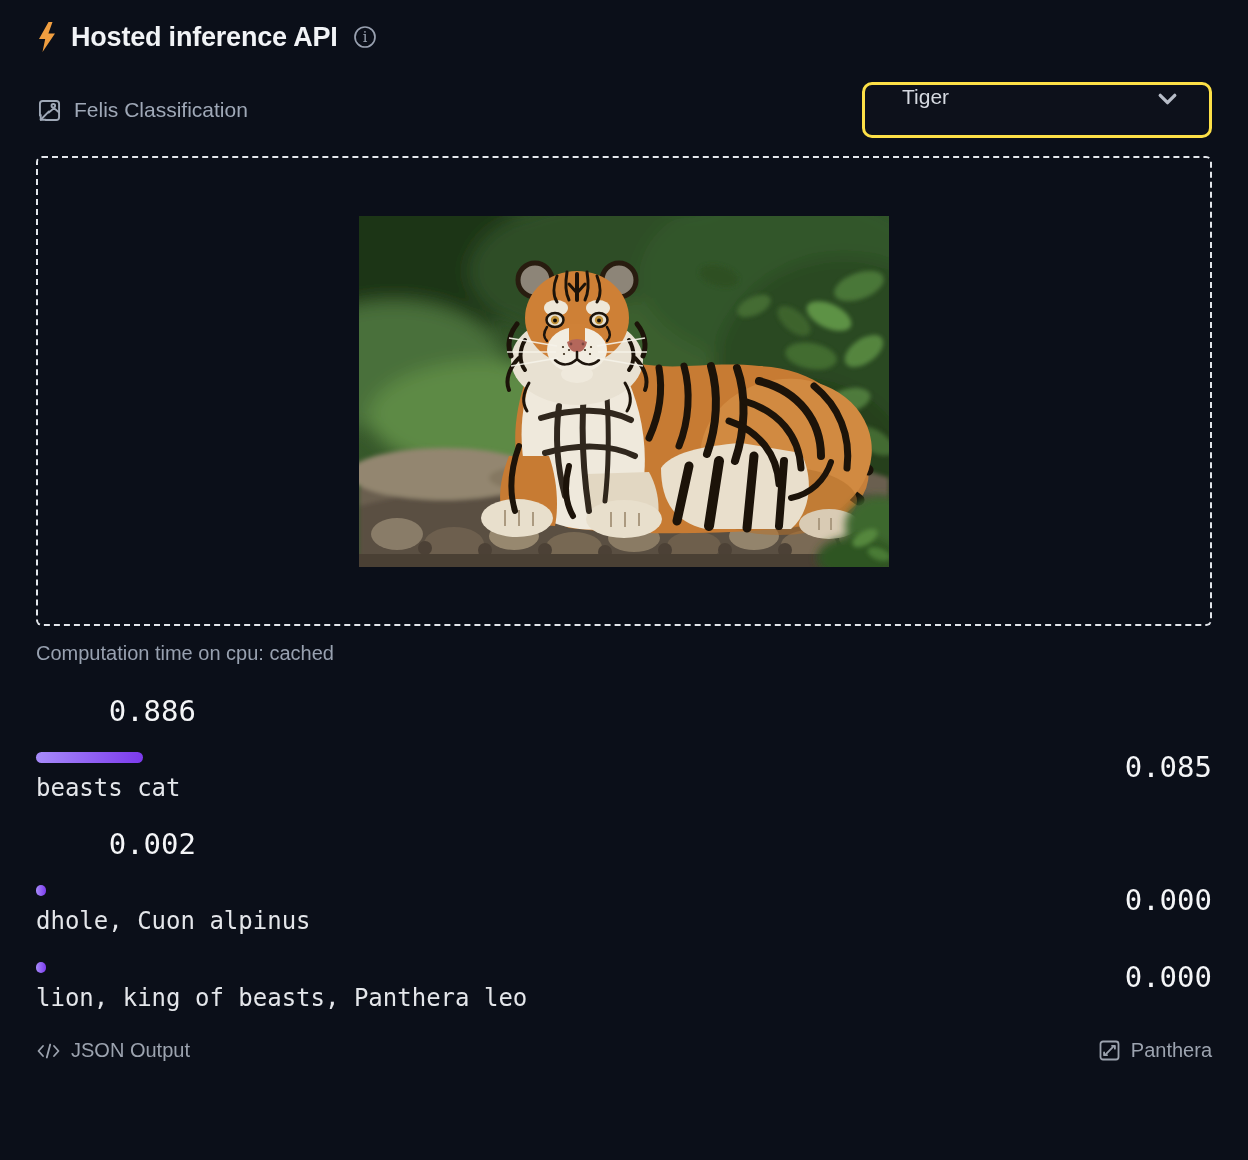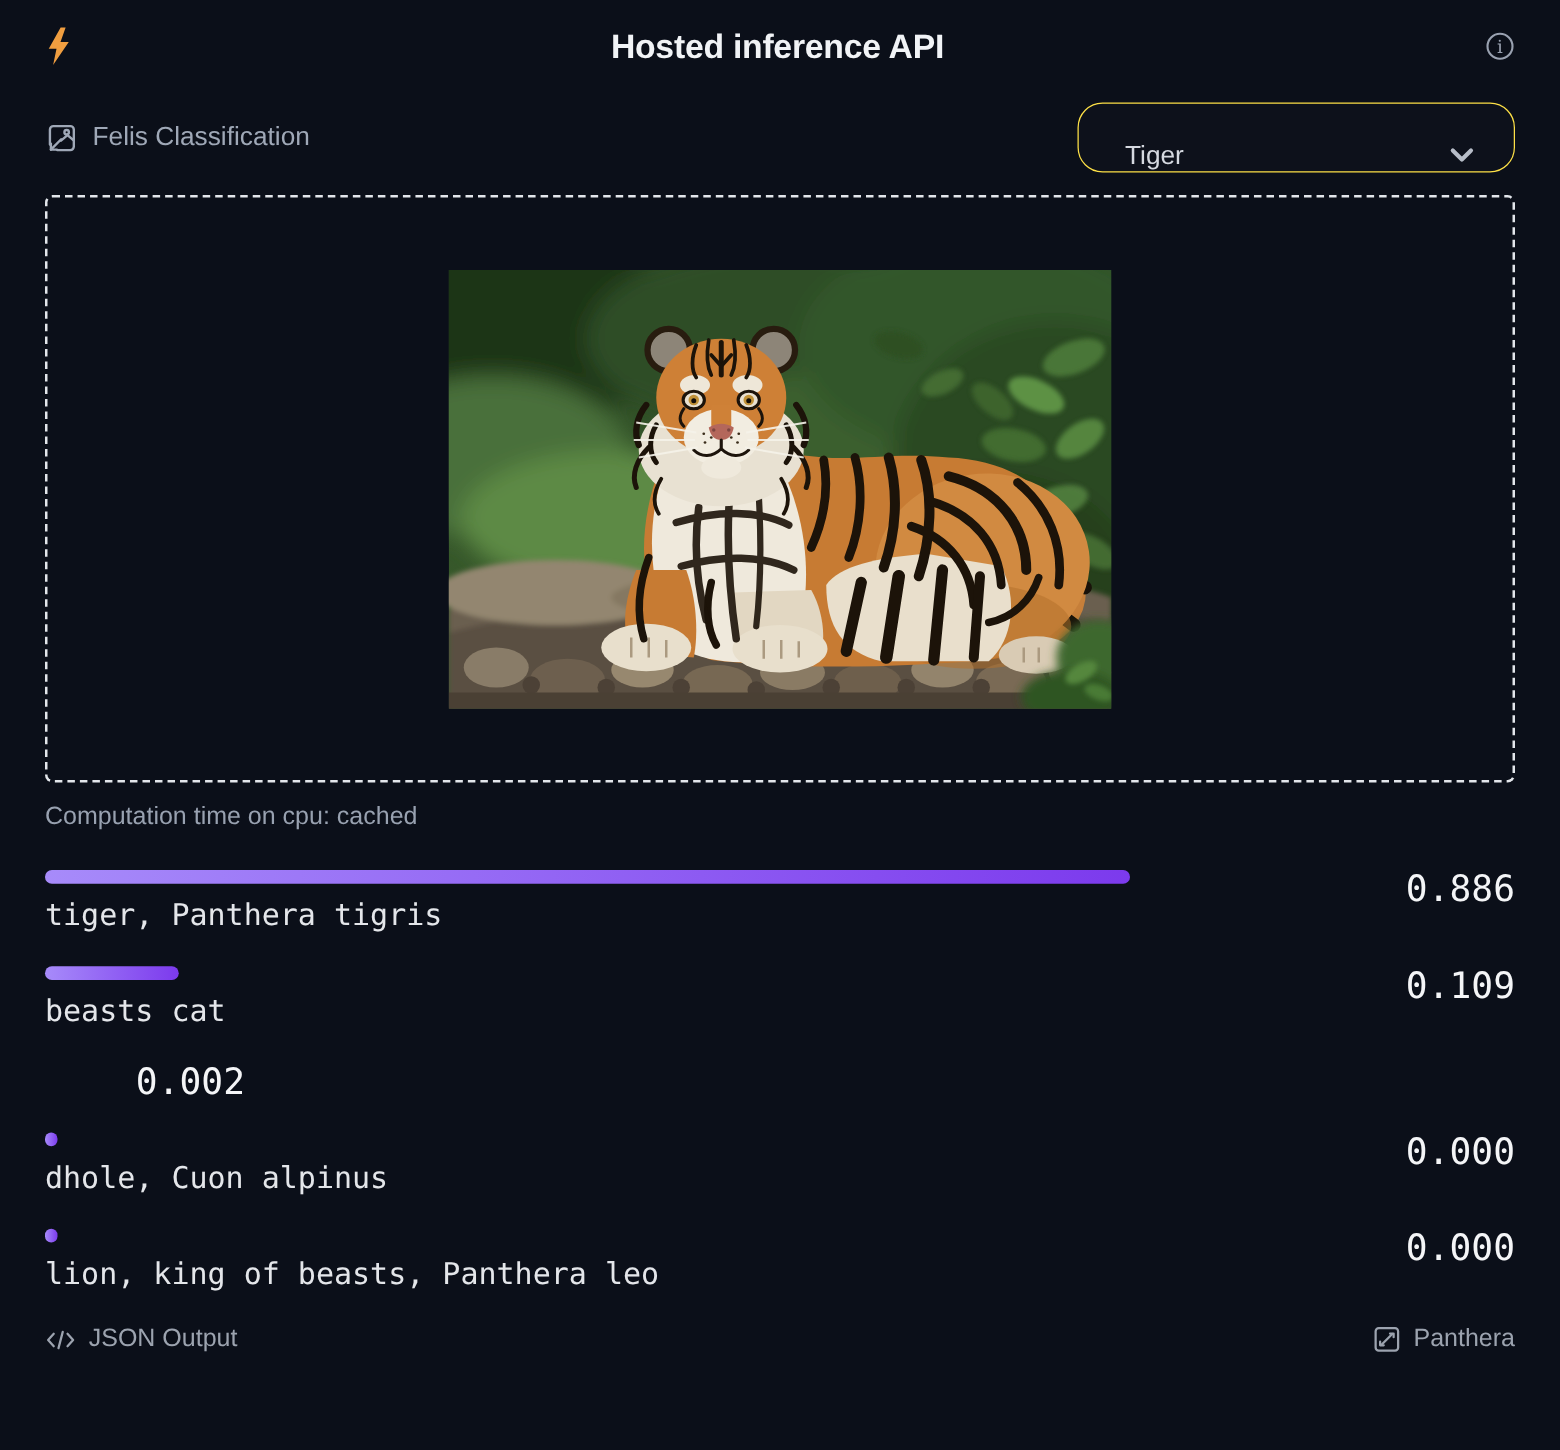--- a/index.html
+++ b/index.html
@@ -1,27 +1,27 @@
 <!DOCTYPE html>
 <html><head>
 <meta charset="utf-8">
 <style>
   html,body{margin:0;padding:0;background:#0b0f19;width:1248px;height:1160px;overflow:hidden;
     font-family:"Liberation Sans","DejaVu Sans",sans-serif;-webkit-font-smoothing:antialiased;}
   .app{width:1176px;padding:0 36px;}
   
-  .header{display:flex;align-items:center;gap:13px;padding-top:20px;height:34px;justify-content:space-between;}
+  .header{display:flex;align-items:center;gap:13px;padding-top:20px;height:34px;}
   .title{font-size:27px;font-weight:700;color:#f1f3f6;letter-spacing:-0.2px;}
   .bolt{display:flex;align-items:center;}
   .info{display:flex;align-items:center;margin-left:2px;cursor:pointer;}
   
   .task-row{margin-top:28px;display:flex;align-items:center;justify-content:space-between;height:56px;}
   .task{display:flex;align-items:center;gap:11px;color:#9fa8b7;font-size:21px;}
-  .select{box-sizing:border-box;width:350px;height:56px;border:1px solid #fde047;border-radius:20px;
-    display:flex;align-items:flex-end;justify-content:space-between;padding:0 28px 0 37px;cursor:pointer;
+  .select{box-sizing:border-box;width:350px;height:56px;border:3px solid #fde047;border-radius:10px;
+    display:flex;align-items:flex-start;justify-content:space-between;padding:0 28px 0 37px;cursor:pointer;
     background:rgba(255,255,255,0.01);}
   .select-value{color:#d5d9e0;font-size:21px;}
   
   .dropzone{box-sizing:border-box;margin-top:18px;height:470px;border:2px dashed #e3e6eb;border-radius:6px;
     display:flex;align-items:center;justify-content:center;}
   .preview{width:530px;height:351px;display:block;}
   
   .status{margin-top:16px;font-size:20px;color:#98a1b0;line-height:22px;}
   
   .results{margin-top:32px;}
@@ -245,32 +245,28 @@
         <ellipse cx="506" cy="322" rx="14" ry="7" fill="#55873d" transform="rotate(-30 506 322)"></ellipse>
         <ellipse cx="520" cy="338" rx="12" ry="6" fill="#4a7a36" transform="rotate(20 520 338)"></ellipse>
       </g>
     </svg>
   </div>
 
   <div class="status">Computation time on cpu: cached</div>
 
   <div class="results">
     <div class="row">
-      <div class="row-left">
-        <div class="bar" style="width: 88.6%;"></div>
-        <div class="row-label">tiger, Panthera tigris</div>
-      </div>
       <div class="row-score">0.886</div>
     </div>
     <div class="row">
       <div class="row-left">
         <div class="bar" style="width: 10.9%;"></div>
         <div class="row-label">beasts cat</div>
       </div>
-      <div class="row-score">0.109</div>
+      <div class="row-score">0.085</div>
     </div>
     <div class="row">
       <div class="row-score">0.002</div>
     </div>
     <div class="row">
       <div class="row-left">
         <div class="bar" style="width: 0%;"></div>
         <div class="row-label">dhole, Cuon alpinus</div>
       </div>
       <div class="row-score">0.000</div>

